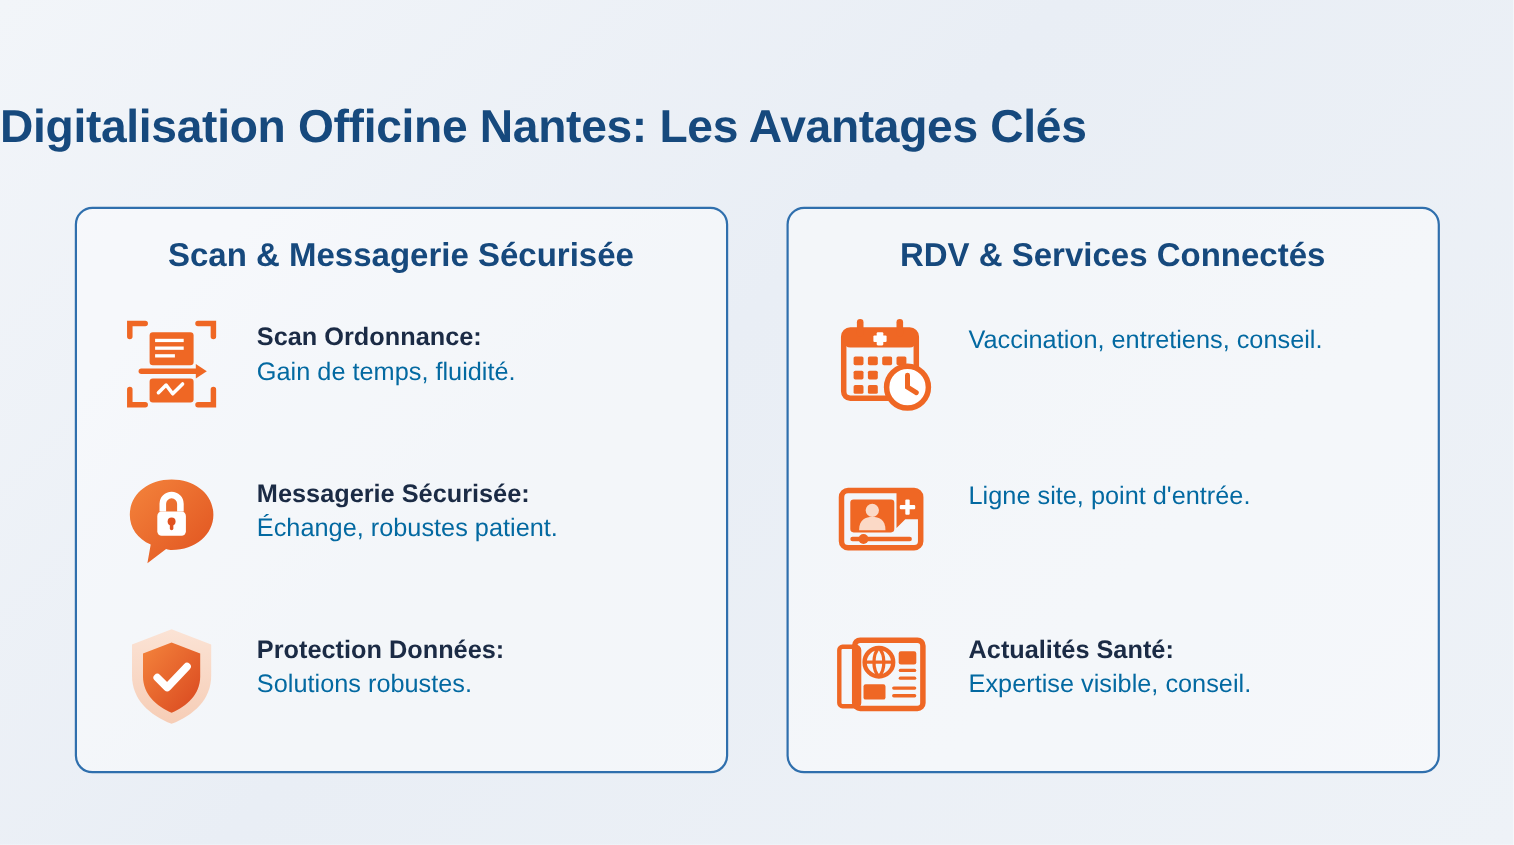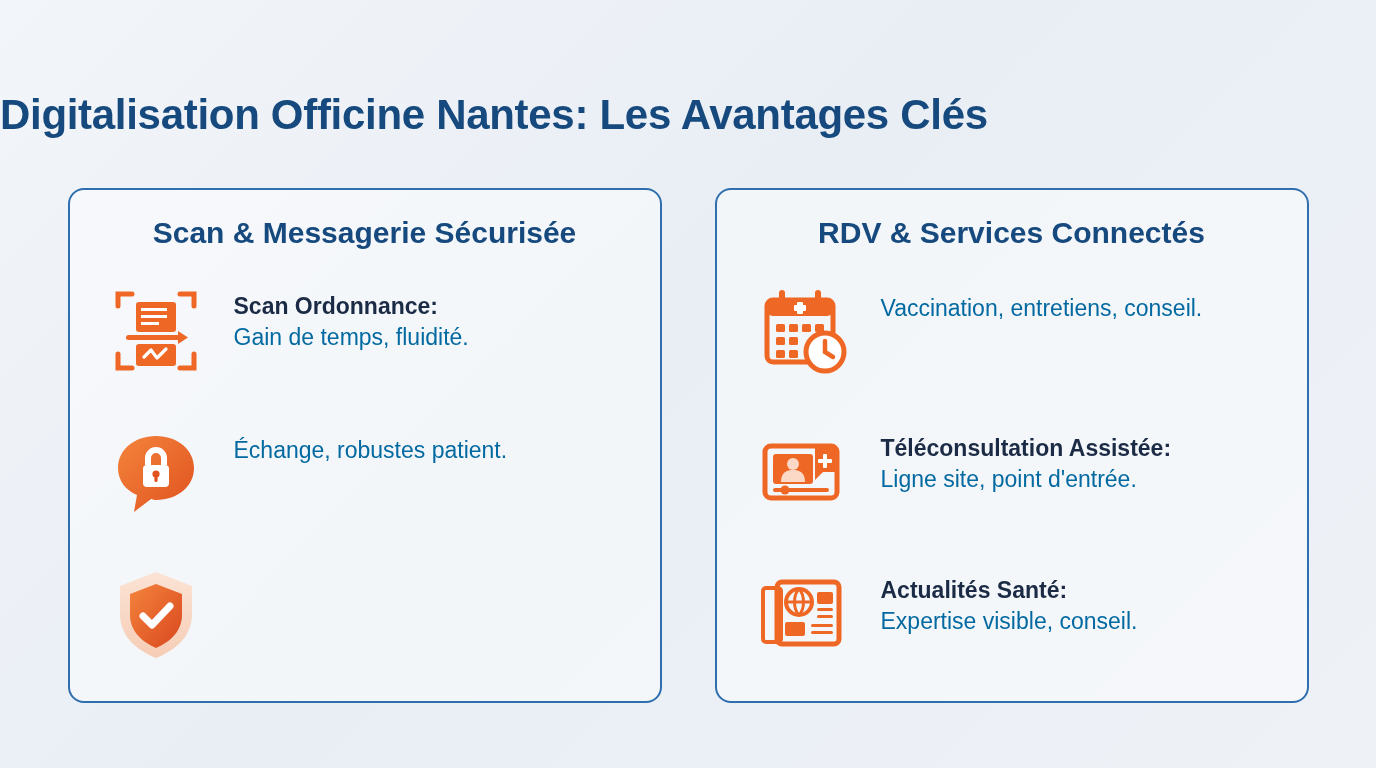--- a/index.html
+++ b/index.html
@@ -130,20 +130,21 @@
               </linearGradient>
             </defs>
             <path d="M52 16 C30 16 14 30 14 48 C14 60 21 70 33 75 L30 92 L47 79 C49 79.5 50.5 80 52 80 C74 80 90 66 90 48 C90 30 74 16 52 16 Z" fill="url(#gradBubble)"></path>
             <rect x="39" y="45" width="26" height="22" rx="4" fill="#fff"></rect>
             <path d="M44 45 V38 a8 8 0 0 1 16 0 V45" fill="none" stroke="#fff" stroke-width="6"></path>
             <circle cx="52" cy="54" r="3.6" fill="#e0521f"></circle>
             <rect x="50.4" y="55" width="3.2" height="7" rx="1.6" fill="#e0521f"></rect>
           </svg>
         </div>
         <div class="item-text">
+          <div class="item-label">Messagerie Sécurisée:</div>
           <div class="item-desc">Échange, robustes patient.</div>
         </div>
       </div>
 
       <div class="item">
         <div class="icon-wrap">
           <svg width="104" height="104" viewBox="0 0 104 104">
             <defs>
               <linearGradient id="gradShieldOuter" x1="0" y1="0" x2="0" y2="1">
                 <stop offset="0%" stop-color="#fbe3d5"></stop>
@@ -151,20 +152,24 @@
               </linearGradient>
               <linearGradient id="gradShieldInner" x1="0" y1="0" x2="1" y2="1">
                 <stop offset="0%" stop-color="#f4843c"></stop>
                 <stop offset="100%" stop-color="#d9471f"></stop>
               </linearGradient>
             </defs>
             <path d="M52 10 L88 24 V52 C88 74 72 88 52 96 C32 88 16 74 16 52 V24 Z" fill="url(#gradShieldOuter)"></path>
             <path d="M52 22 L78 32 V53 C78 69 66 80 52 86 C38 80 26 69 26 53 V32 Z" fill="url(#gradShieldInner)"></path>
             <path d="M39 54 L48 63 L66 44" stroke="#fff" stroke-width="7" fill="none" stroke-linecap="round" stroke-linejoin="round"></path>
           </svg>
+        </div>
+        <div class="item-text">
+          <div class="item-label">Protection Données:</div>
+          <div class="item-desc">Solutions robustes.</div>
         </div>
       </div>
     </div>
 
     <div class="card">
       <div class="card-title">RDV &amp; Services Connectés</div>
 
       <div class="item">
         <div class="icon-wrap">
           <svg width="104" height="104" viewBox="0 0 104 104">
@@ -201,21 +206,20 @@
             <circle cx="42" cy="44" r="6" fill="#fbd9c6"></circle>
             <path d="M30 62 C30 52 36 50 42 50 C48 50 54 52 54 62 Z" fill="#fbd9c6"></path>
             <rect x="22" y="68" width="56" height="4" rx="2" fill="#ef6724"></rect>
             <circle cx="34" cy="70" r="4.5" fill="#ef6724"></circle>
             <path d="M64 28 h20 a4 4 0 0 1 4 4 v16 a4 4 0 0 1 -4 4 h-12 l-8 8 v-8 a4 4 0 0 1 0 0 z" fill="#ef6724"></path>
             <rect x="72" y="34" width="4" height="14" rx="1" fill="#fff"></rect>
             <rect x="67" y="39" width="14" height="4" rx="1" fill="#fff"></rect>
           </svg>
         </div>
         <div class="item-text">
-          <div class="item-label">Téléconsultation Assistée:</div>
           <div class="item-desc">Ligne site, point d'entrée.</div>
         </div>
       </div>
 
       <div class="item">
         <div class="icon-wrap">
           <svg width="104" height="104" viewBox="0 0 104 104">
             <rect x="12" y="26" width="18" height="54" rx="3" fill="none" stroke="#ef6724" stroke-width="4"></rect>
             <rect x="26" y="20" width="62" height="62" rx="5" fill="none" stroke="#ef6724" stroke-width="5"></rect>
             <circle cx="48" cy="40" r="13" fill="none" stroke="#ef6724" stroke-width="4"></circle>

